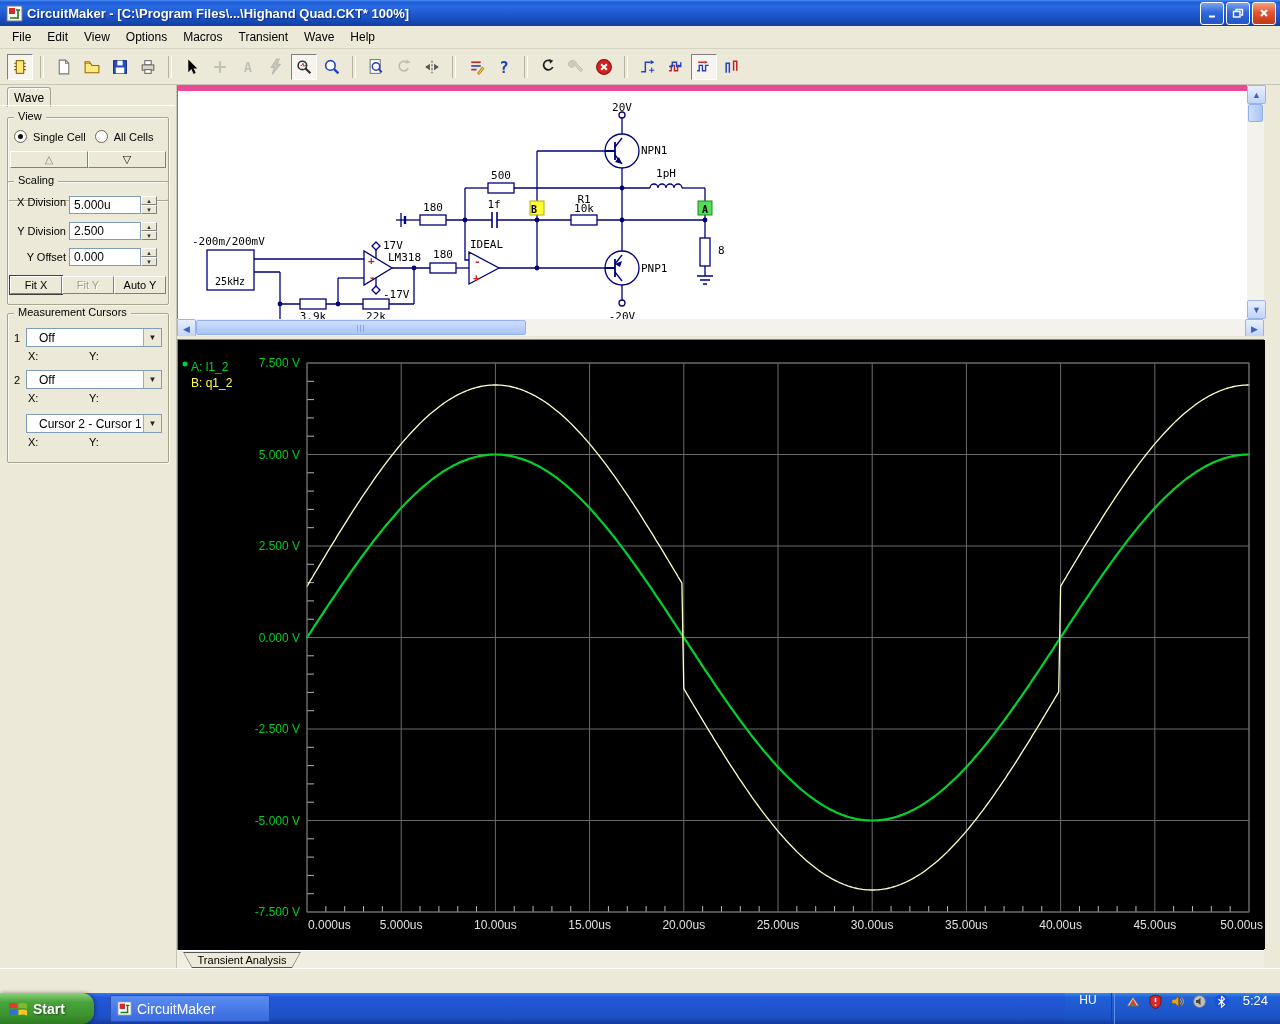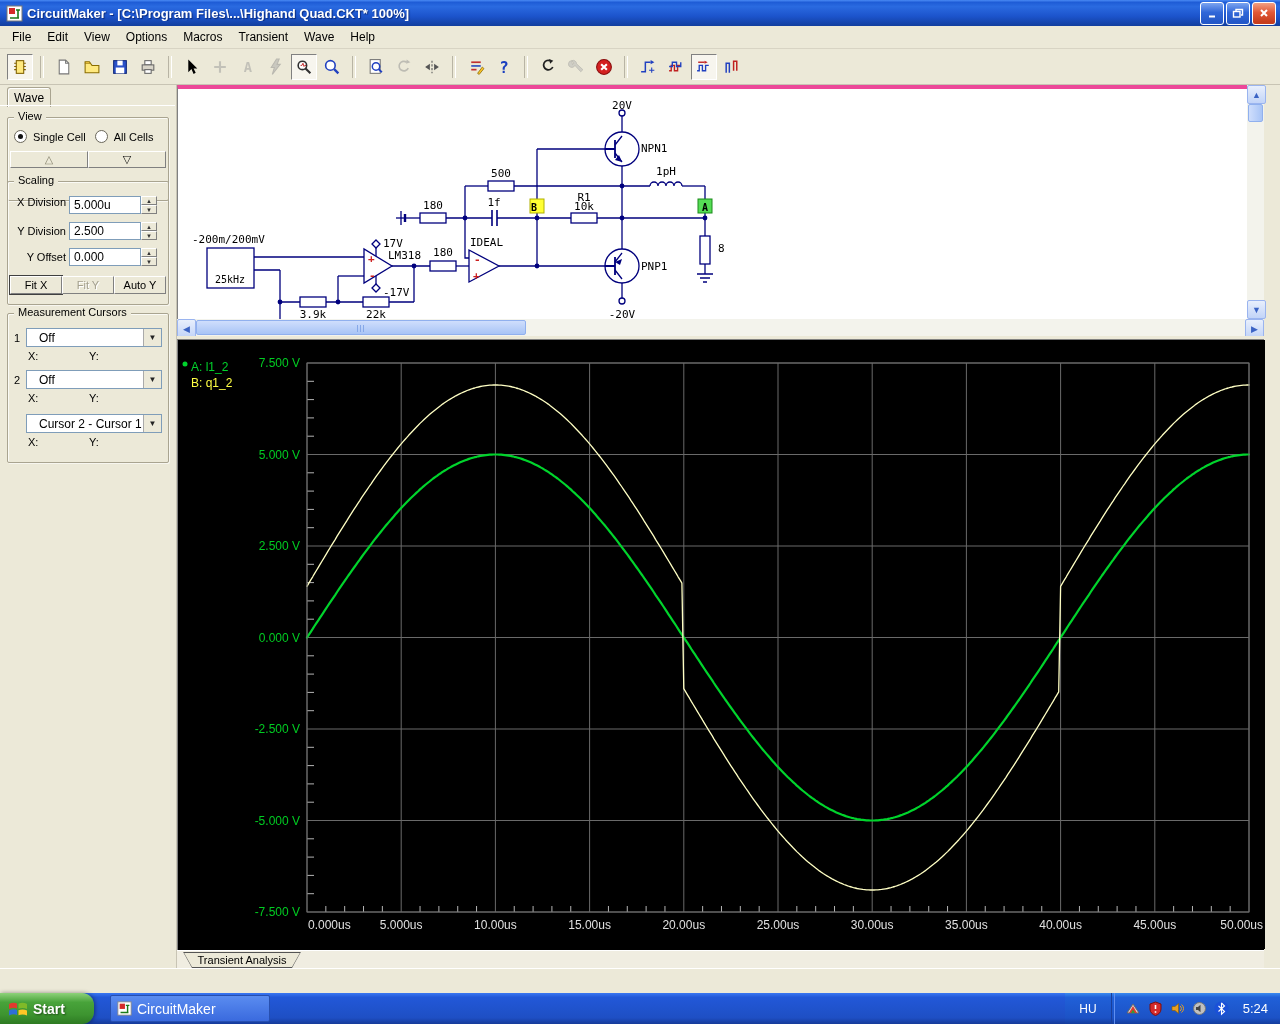--- a/index.html
+++ b/index.html
@@ -53,21 +53,21 @@
   .spin div{flex:1;background:#ece9d8;border:1px solid;border-color:#fff #808080 #808080 #fff;
     display:flex;align-items:center;justify-content:center;font-size:6px;color:#333;}
   .combo{display:flex;height:19px;box-sizing:border-box;background:#fff;border:1px solid #7f9db9;}
   .combo .cval{flex:1;font-size:12px;display:flex;align-items:center;padding-left:12px;overflow:hidden;white-space:nowrap;}
   .combo .carr{width:17px;background:#ece9d8;border-left:1px solid #aaa;display:flex;align-items:center;justify-content:center;font-size:8px;color:#222;}
   .xylabels{display:flex;font-size:11px;margin:3px 0 0 20px;}
   .xylabels span:first-child{width:61px;}
 
   
   #schrow{height:234px;display:flex;}
-  #schviewport{width:1070px;height:234px;background:#ffffff;border-left:1px solid #808080;border-top:4px solid #ec4899;box-sizing:border-box;overflow:hidden;}
+  #schviewport{width:1070px;height:234px;background:#ffffff;border-left:1px solid #808080;border-top:6px solid #ec4899;box-sizing:border-box;overflow:hidden;}
   .vscroll{width:17px;height:234px;background:#f3f3ec;display:flex;flex-direction:column;}
   .hscroll{height:17px;width:1087px;background:#f3f3ec;display:flex;}
   .sbtn{width:17px;height:17px;flex:0 0 auto;border-radius:2px;border:1px solid #9ab4ef;
     background:linear-gradient(180deg,#e8effc,#c2d4f8);display:flex;align-items:center;justify-content:center;color:#3b63c4;font-size:9px;}
   .sthumbv{height:16px;margin:0 1px;border-radius:2px;border:1px solid #90b0ee;background:linear-gradient(90deg,#cfdefc,#a8c4f6);}
   .sthumbh{width:328px;margin:1px 0;border-radius:2px;border:1px solid #90b0ee;background:linear-gradient(180deg,#cfdefc,#a8c4f6);position:relative;}
   .sthumbh::after{content:"";position:absolute;left:50%;top:4px;width:8px;height:7px;margin-left:-4px;
     background:repeating-linear-gradient(90deg,#86a8e8 0 1px,transparent 1px 3px);}
   .strackfill{flex:1;}
   #gapstrip{height:3px;background:#ece9d8;}
@@ -85,21 +85,21 @@
 
   
   #taskbar{position:absolute;left:0;top:993px;width:1280px;height:31px;display:flex;align-items:stretch;
     background:linear-gradient(180deg,#3a77f2 0%,#2258d8 14%,#1e4fc4 80%,#153a99 100%);}
   #startbtn{width:94px;display:flex;align-items:center;gap:5px;padding-left:8px;box-sizing:border-box;
     background:linear-gradient(180deg,#8ed27a 0%,#48a33a 30%,#3d9430 70%,#2d7a22 100%);
     border-radius:0 12px 12px 0;box-shadow:1px 0 4px rgba(0,0,0,.4);}
   #startbtn .stext{color:#fff;font-size:14px;font-weight:bold;text-shadow:1px 1px 2px #1d4d14;}
   #taskitem{margin-left:16px;margin-top:2px;margin-bottom:2px;width:152px;display:flex;align-items:center;gap:5px;padding-left:6px;
     background:linear-gradient(180deg,#5a8cf0,#3a6ade);border:1px solid #274fb0;border-radius:2px;color:#fff;font-size:14px;}
-  #tray{margin-left:auto;display:flex;align-items:center;
+  #tray{margin-left:auto;display:flex;align-items:flex-start;
     background:linear-gradient(180deg,#3a8af0 0%,#2060d8 14%,#1c52c6 80%,#143c9c 100%);}
   #langbox{color:#fff;font-size:12px;padding:0 14px;}
   #traydiv{width:2px;align-self:stretch;border-left:1px solid #1a3f9a;border-right:1px solid #5f8ef0;margin-right:8px;}
   .trayicon{width:16px;height:16px;margin:0 3px;display:flex;align-items:center;justify-content:center;}
   #clock{color:#fff;font-size:13px;padding:0 12px 0 10px;}
 
   svg text{font-family:"DejaVu Sans Mono",monospace;}
   .sanslabel{font-family:"Liberation Sans",sans-serif;}
 </style>
 </head>

